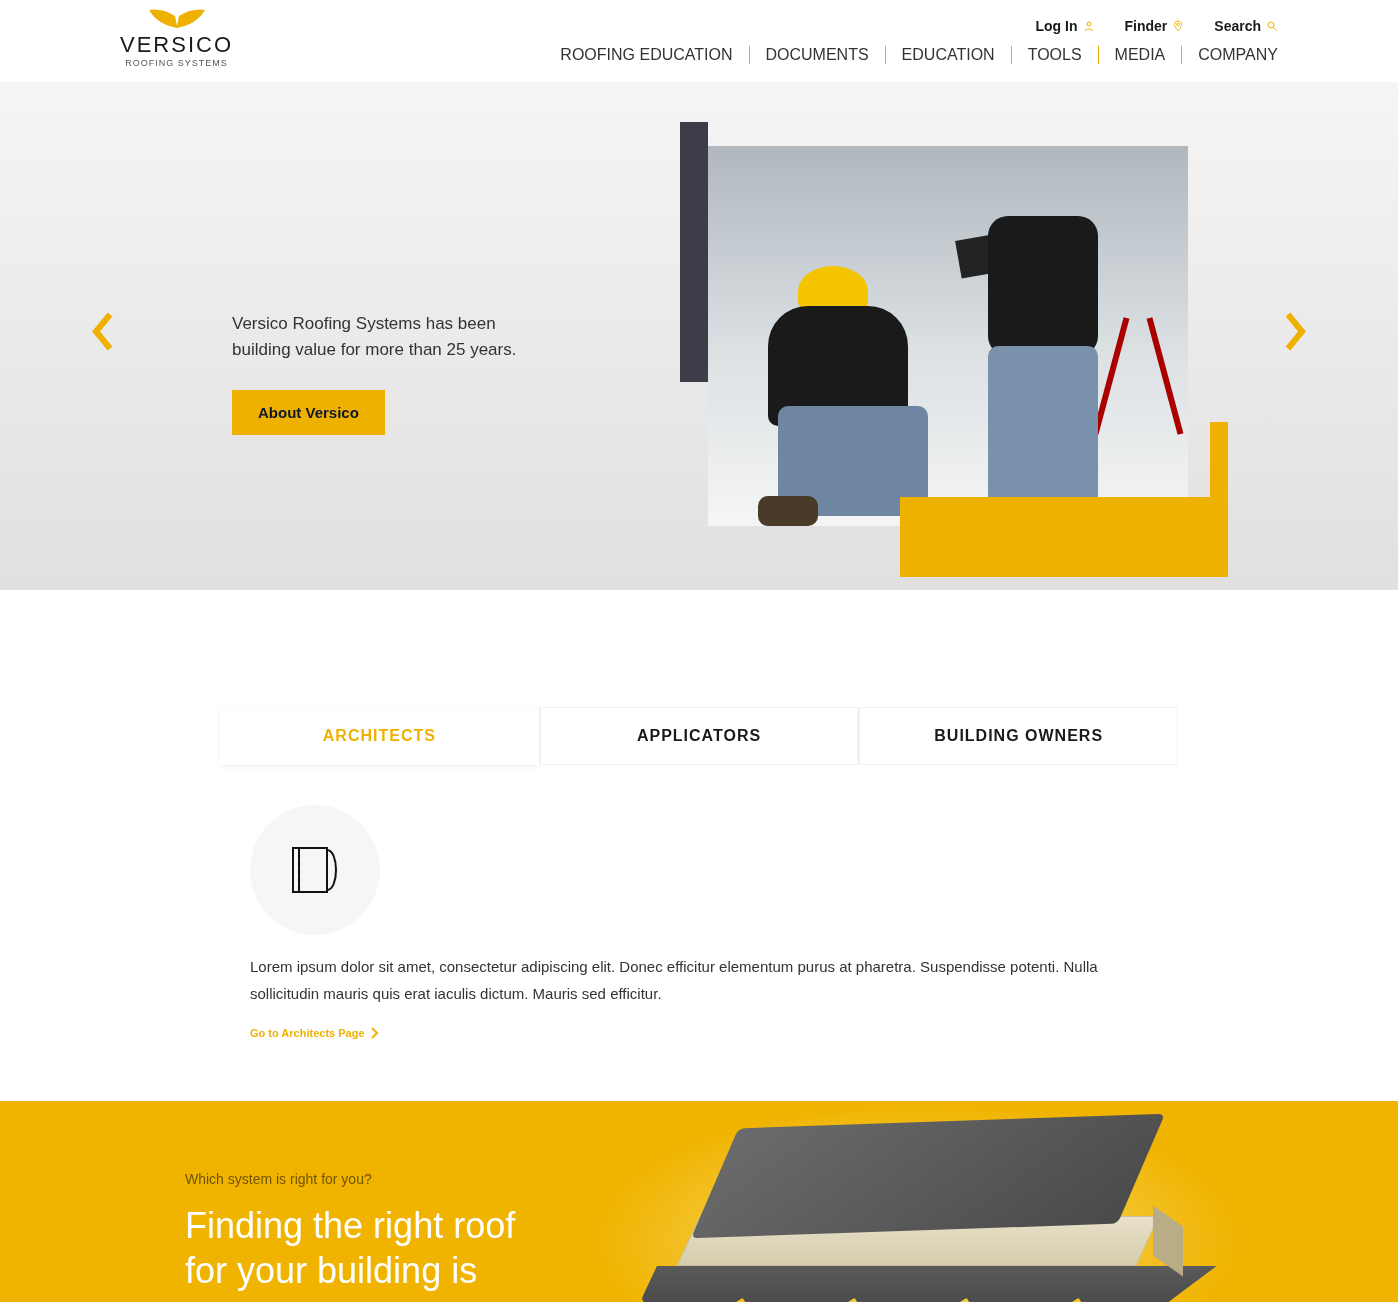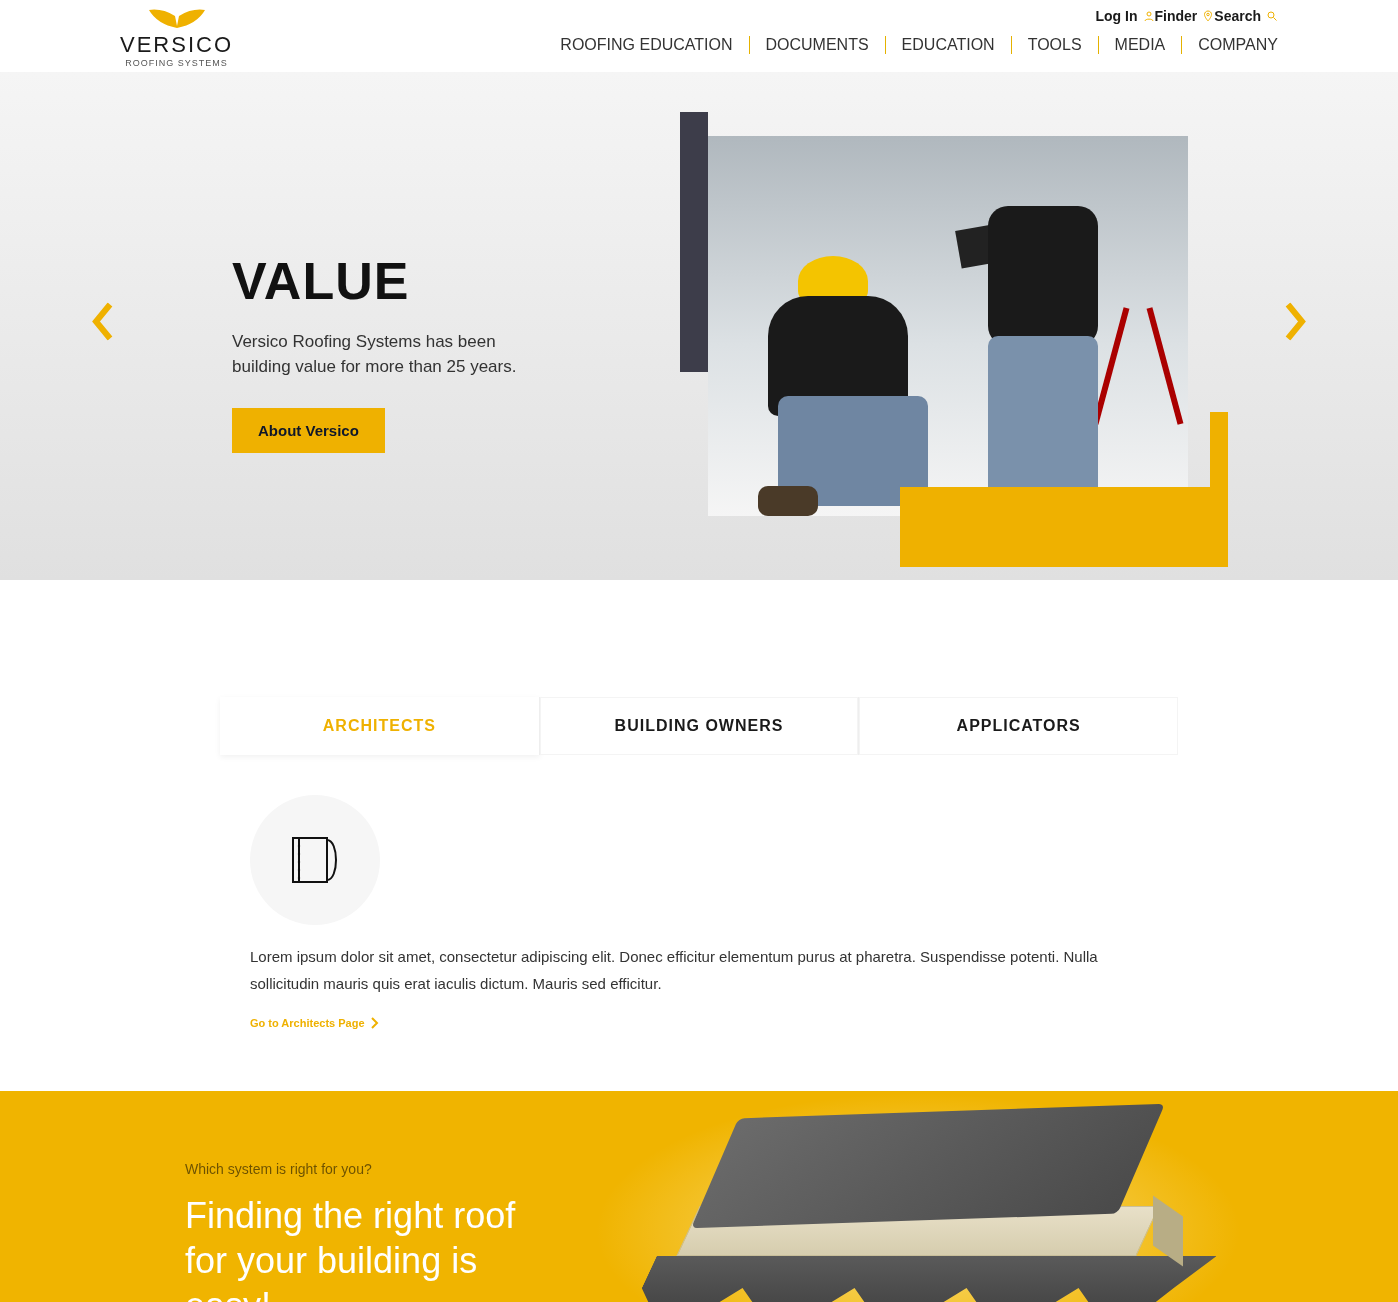--- a/index.html
+++ b/index.html
@@ -1,20 +1,20 @@
 <!DOCTYPE html>
 <html><head>
 <meta charset="utf-8">
 <style>
 * { margin: 0; padding: 0; box-sizing: border-box; }
 body { font-family: Arial, Helvetica, sans-serif; color: #1a1a1a; background: #fff; width: 1398px; }
 
 
 .header { padding: 8px 120px 0; display: flex; flex-direction: column; align-items: flex-end; }
-.header-top { display: flex; font-size: 14px; font-weight: 600; margin-bottom: 12px; }
+.header-top { display: flex; gap: 30px; font-size: 14px; font-weight: 600; margin-bottom: 12px; margin-top: 10px; }
 .header-top-item { display: inline-flex; align-items: center; gap: 5px; cursor: pointer; color: #1a1a1a; }
 .logo { display: flex; flex-direction: column; align-items: center; position: absolute; left: 120px; top: 8px; }
 .logo-mark { width: 60px; height: 22px; }
 .logo-text { font-size: 22px; letter-spacing: 2px; font-weight: 400; color: #1a1a1a; margin-top: 2px; }
 .logo-sub { font-size: 9px; letter-spacing: 1px; color: #555; }
 .main-nav { display: flex; gap: 0; margin-bottom: 18px; }
 .main-nav-item { padding: 0 16px; font-size: 16px; color: #333; cursor: pointer; border-right: 1px solid #e5b200; }
 .main-nav-item:last-child { border-right: none; padding-right: 0; }
 
 
@@ -128,21 +128,20 @@
   </div>
   <div class="hero-arrow right">
     <svg width="24" height="38" viewBox="0 0 24 38">
         <path d="M4 2 L18 19 L4 36" fill="none" stroke="#efb100" stroke-width="6"></path>
       </svg>
   </div>
 
   <div class="hero-content">
     <h1 class="hero-title">
       <br>
-      <span>VALUE</span>
     </h1>
     <p class="hero-body">Versico Roofing Systems has been building value for more than 25 years.</p>
     <a class="hero-btn">About Versico</a>
   </div>
 
   <div class="hero-image-wrap">
     <div class="hero-accent-dark"></div>
     <div class="hero-img">
       <div class="barrier"></div>
       <div class="worker worker2">
@@ -157,22 +156,22 @@
           <div class="boots1"></div>
       </div>
     </div>
     <div class="hero-accent-yellow"></div>
   </div>
 </section>
 
 <section class="tabs-section">
   <div class="tabs">
     <div class="tab active">ARCHITECTS</div>
+    <div class="tab">APPLICATORS</div>
     <div class="tab">BUILDING OWNERS</div>
-    <div class="tab">APPLICATORS</div>
   </div>
   <div class="tab-content">
     <div class="tab-icon">
       <svg width="60" height="60" viewBox="0 0 60 60">
           <rect x="8" y="8" width="34" height="44" fill="none" stroke="#111" stroke-width="2"></rect>
           <line x1="14" y1="8" x2="14" y2="52" stroke="#111" stroke-width="2"></line>
           <circle cx="14" cy="16" r="1.2" fill="#111"></circle>
           <circle cx="14" cy="24" r="1.2" fill="#111"></circle>
           <circle cx="14" cy="32" r="1.2" fill="#111"></circle>
           <circle cx="14" cy="40" r="1.2" fill="#111"></circle>

